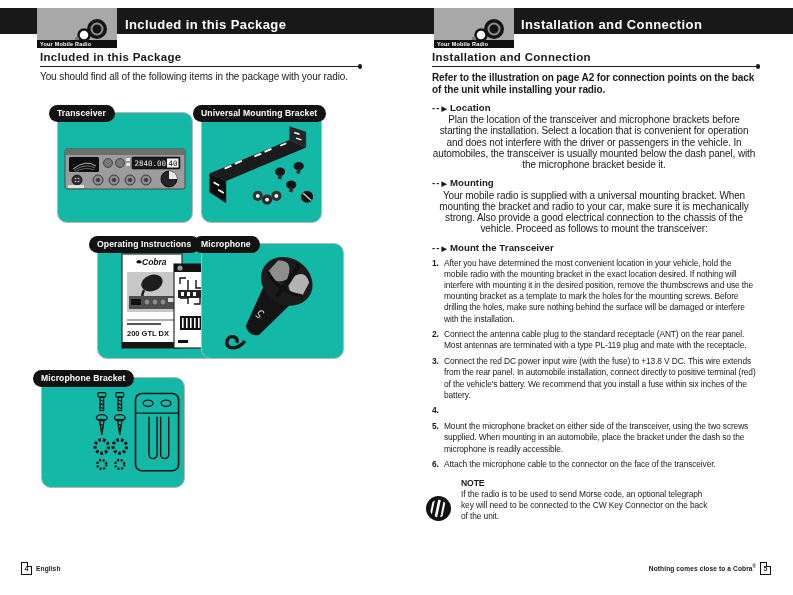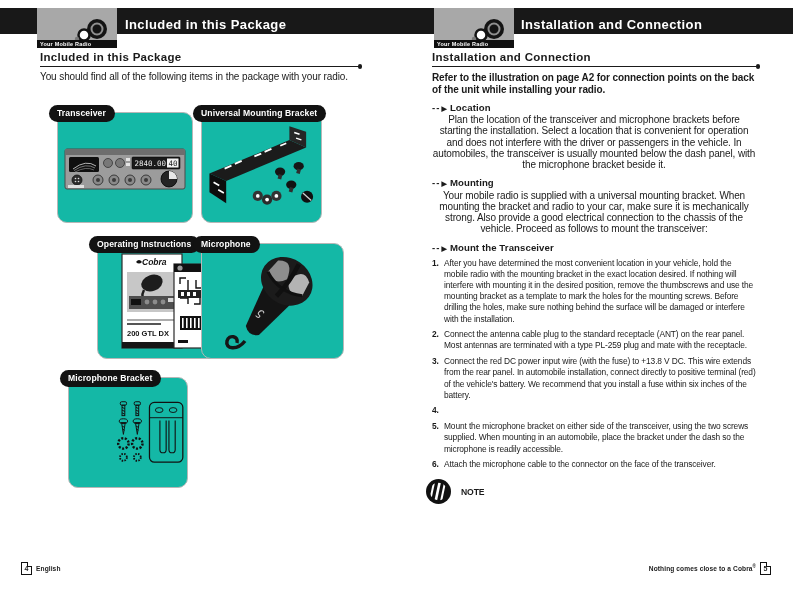--- a/index.html
+++ b/index.html
@@ -31,33 +31,33 @@
 
   .item-box { position:absolute; border:1.6px solid #b7b7b7; border-radius:10px; background:#14b8a6;
               display:flex; align-items:center; justify-content:center; }
   .item-tab { position:absolute; left:-9px; top:-8px; background:#121212; color:#fff;
               font-size:8.6px; font-weight:bold; border-radius:9px; padding:3px 9px 3.5px 8px;
               white-space:nowrap; letter-spacing:.1px; }
   #box-transceiver { left:57px;  top:112px; width:136px; height:111px; }
   #box-bracket     { left:201px; top:112px; width:121px; height:111px; }
   #box-manual      { left:71px;  top:243px; width:156px; height:116px;margin-left:26px; }
   #box-mic         { left:201px; top:243px; width:143px; height:116px;align-items:center; }
-  #box-micbracket  { left:68px;  top:377px; width:120px; height:111px;padding-left:36px; }
+  #box-micbracket  { left:41px;  top:377px; width:144px; height:111px;padding-left:36px; }
 
   
   .page-right { position:absolute; left:432px; top:51px; width:324px; }
   .intro-bold { font-size:10px; font-weight:bold; line-height:11.2px; margin-top:5px; letter-spacing:-.1px; }
   .sub-heading { font-size:9.6px; font-weight:bold; margin:7px 0 1.5px; letter-spacing:.1px; }
   .sub-heading .dashes { letter-spacing:1px; }
   .sub-heading .tri { font-size:7px; margin:0 3px 0 1px; }
   .body-text { font-size:10px; line-height:11.2px; letter-spacing:-.12px;text-align:center; }
   .steps { margin-top:5px; }
   .step { display:flex; font-size:8.4px; line-height:11.2px; letter-spacing:-.12px; margin-bottom:4.5px; }
   .step-num { font-weight:bold; flex:none; width:12px; }
-  .note { display:flex; gap:9px; margin-top:8px; margin-left:-7px; align-items:center; }
+  .note { display:flex; gap:9px; margin-top:8px; margin-left:-7px; align-items:flex-end; }
   .note-text { font-size:8.4px; line-height:10.8px; width:252px; letter-spacing:-.1px; }
   .note-title { font-weight:bold; font-size:8.6px; }
 
   
   .footer { position:absolute; top:562px; display:flex; align-items:center; gap:4px; }
   .footer.left  { left:21px; }
   .footer.right { right:22px; }
   .footer-label { font-size:6.6px; font-weight:bold; letter-spacing:.1px; }
   .reg { font-size:4.5px; vertical-align:super; }
   .page-icon { position:relative; width:11px; height:13px; border:1px solid #111; background:#fff;
@@ -307,21 +307,21 @@
     <span class="dashes">--</span><span class="tri">▶</span><span>Mount the Transceiver</span>
   </div>
 
   <div class="steps">
     <div class="step">
       <span class="step-num">1.</span>
         <span>After you have determined the most convenient location in your vehicle, hold the mobile radio with the mounting bracket in the exact location desired. If nothing will interfere with mounting it in the desired position, remove the thumbscrews and use the mounting bracket as a template to mark the holes for the mounting screws. Before drilling the holes, make sure nothing behind the surface will be damaged or interfere with the installation.</span>
     </div>
     <div class="step">
       <span class="step-num">2.</span>
-        <span>Connect the antenna cable plug to the standard receptacle (ANT) on the rear panel. Most antennas are terminated with a type PL-259 plug and mate with the receptacle.</span>
+        <span>Connect the antenna cable plug to the standard receptacle (ANT) on the rear panel. Most antennas are terminated with a type PL-119 plug and mate with the receptacle.</span>
     </div>
     <div class="step">
       <span class="step-num">3.</span>
         <span>Connect the red DC power input wire (with the fuse) to +13.8 V DC. This wire extends from the rear panel. In automobile installation, connect directly to positive terminal (red) of the vehicle's battery. We recommend that you install a fuse within six inches of the battery.</span>
     </div>
     <div class="step">
       <span class="step-num">4.</span>
     </div>
     <div class="step">
       <span class="step-num">5.</span>
@@ -342,20 +342,21 @@
         </defs>
       <circle cx="13.5" cy="13.5" r="12.5" fill="#111"></circle>
       <g clip-path="url(#noteclip)" transform="rotate(12 13.5 13.5)">
         <rect x="6.2" y="0" width="2" height="27" fill="#fff"></rect>
         <rect x="11.4" y="0" width="2.6" height="27" fill="#fff"></rect>
         <rect x="17" y="0" width="2" height="27" fill="#fff"></rect>
       </g>
     </svg>
     <div class="note-text">
       <div class="note-title">NOTE</div>
+      <div>If the radio is to be used to send Morse code, an optional telegraph key will need to be connected to the CW Key Connector on the back of the unit.</div>
     </div>
   </div>
 </div>
 
 <div class="footer right">
   <div class="footer-label">
     <span>Nothing comes close to a Cobra</span><span class="reg">®</span>
   </div>
   <div class="page-icon">5</div>
 </div>

